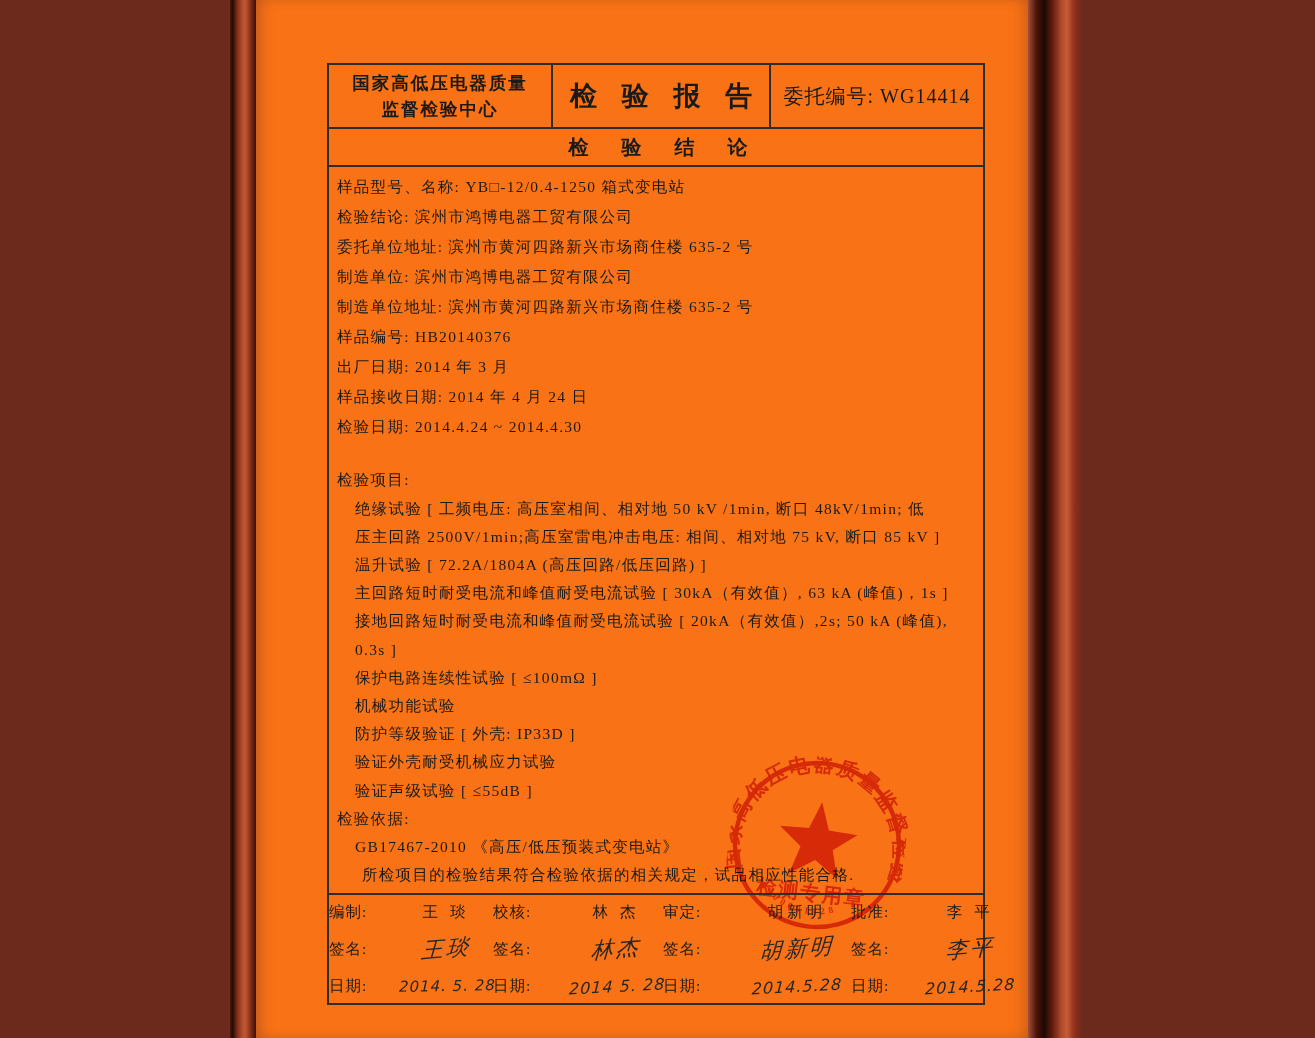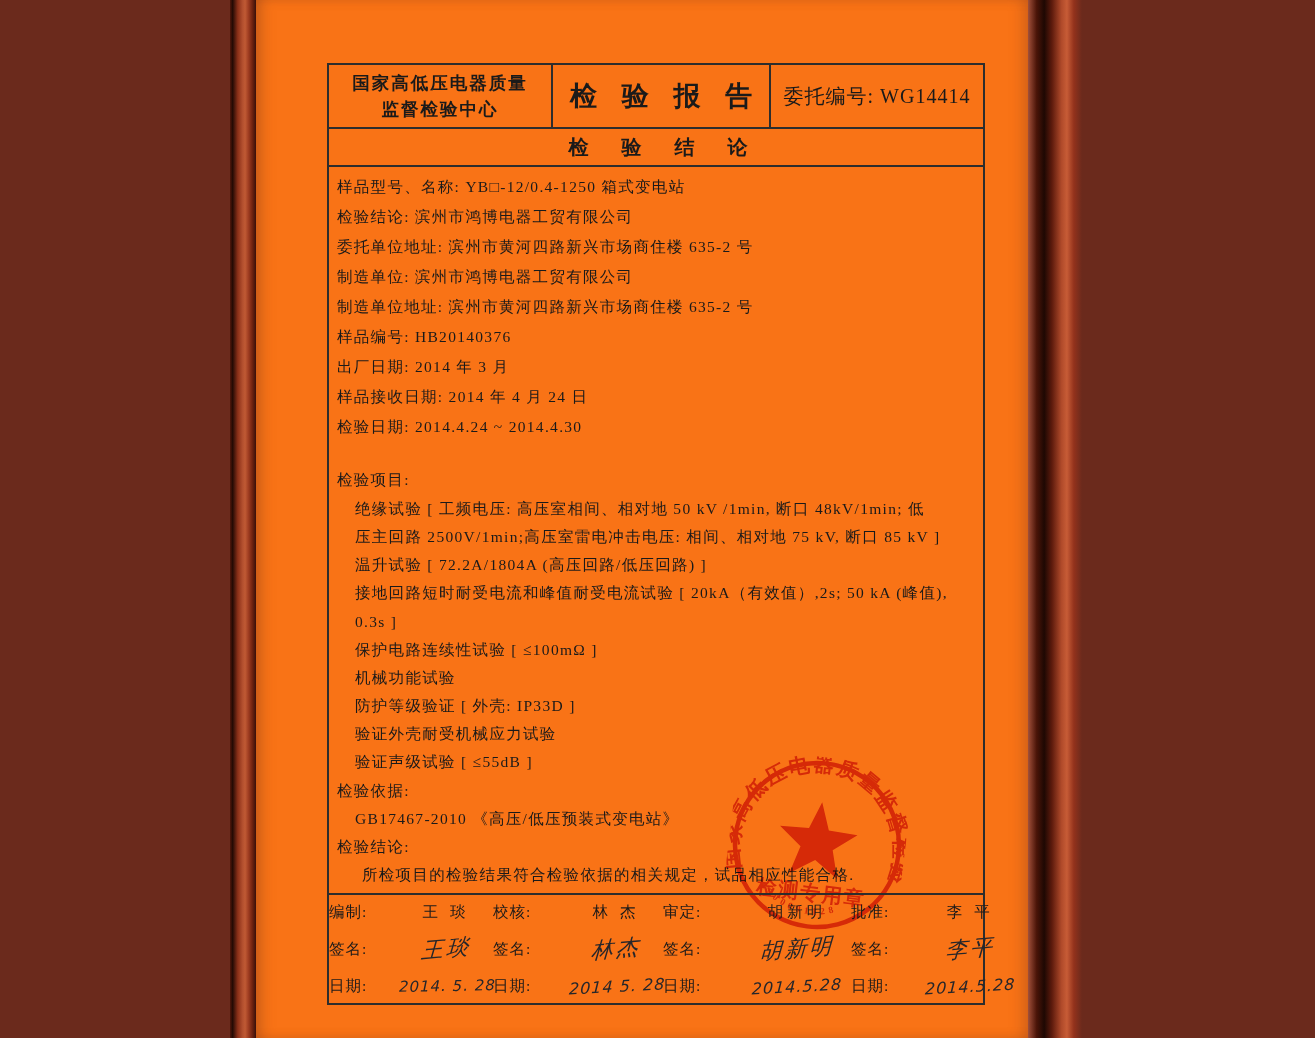--- a/index.html
+++ b/index.html
@@ -107,30 +107,30 @@
         <div class="b-ln">制造单位: 滨州市鸿博电器工贸有限公司</div>
         <div class="b-ln">制造单位地址: 滨州市黄河四路新兴市场商住楼 635-2 号</div>
         <div class="b-ln">样品编号: HB20140376</div>
         <div class="b-ln">出厂日期: 2014 年 3 月</div>
         <div class="b-ln">样品接收日期: 2014 年 4 月 24 日</div>
         <div class="b-ln">检验日期: 2014.4.24 ~ 2014.4.30</div>
         <div class="b-ln2 gap">检验项目:</div>
         <div class="b-ln2 i1">绝缘试验 [ 工频电压: 高压室相间、相对地 50 kV /1min, 断口 48kV/1min; 低</div>
         <div class="b-ln2 i1">压主回路 2500V/1min;高压室雷电冲击电压: 相间、相对地 75 kV, 断口 85 kV ]</div>
         <div class="b-ln2 i1">温升试验 [ 72.2A/1804A (高压回路/低压回路) ]</div>
+        <div class="b-ln2 i1">主回路短时耐受电流和峰值耐受电流试验 [ 30kA（有效值）, 63 kA (峰值)，1s ]</div>
         <div class="b-ln2 i1">接地回路短时耐受电流和峰值耐受电流试验 [ 20kA（有效值）,2s; 50 kA (峰值),</div>
         <div class="b-ln2 i1">0.3s ]</div>
         <div class="b-ln2 i1">保护电路连续性试验 [ ≤100mΩ ]</div>
         <div class="b-ln2 i1">机械功能试验</div>
         <div class="b-ln2 i1">防护等级验证 [ 外壳: IP33D ]</div>
         <div class="b-ln2 i1">验证外壳耐受机械应力试验</div>
         <div class="b-ln2 i1">验证声级试验 [ ≤55dB ]</div>
         <div class="b-ln2">检验依据:</div>
         <div class="b-ln2 i1">GB17467-2010 《高压/低压预装式变电站》</div>
-        <div class="b-ln2">检验结论:</div>
         <div class="b-ln2 ism">所检项目的检验结果符合检验依据的相关规定，试品相应性能合格.</div>
       </div>
 
       <div class="stamp">
         <svg viewBox="0 0 176 176">
           <defs>
             <path id="arcT" d="M 16,122 A 78,78 0 1 1 160,122" fill="none"></path>
             <path id="arcB" d="M 34,132 A 70,70 0 0 0 142,132" fill="none"></path>
           </defs>
           <circle cx="88" cy="88" r="82" fill="none" stroke="#d6453a" stroke-width="4.5"></circle>

